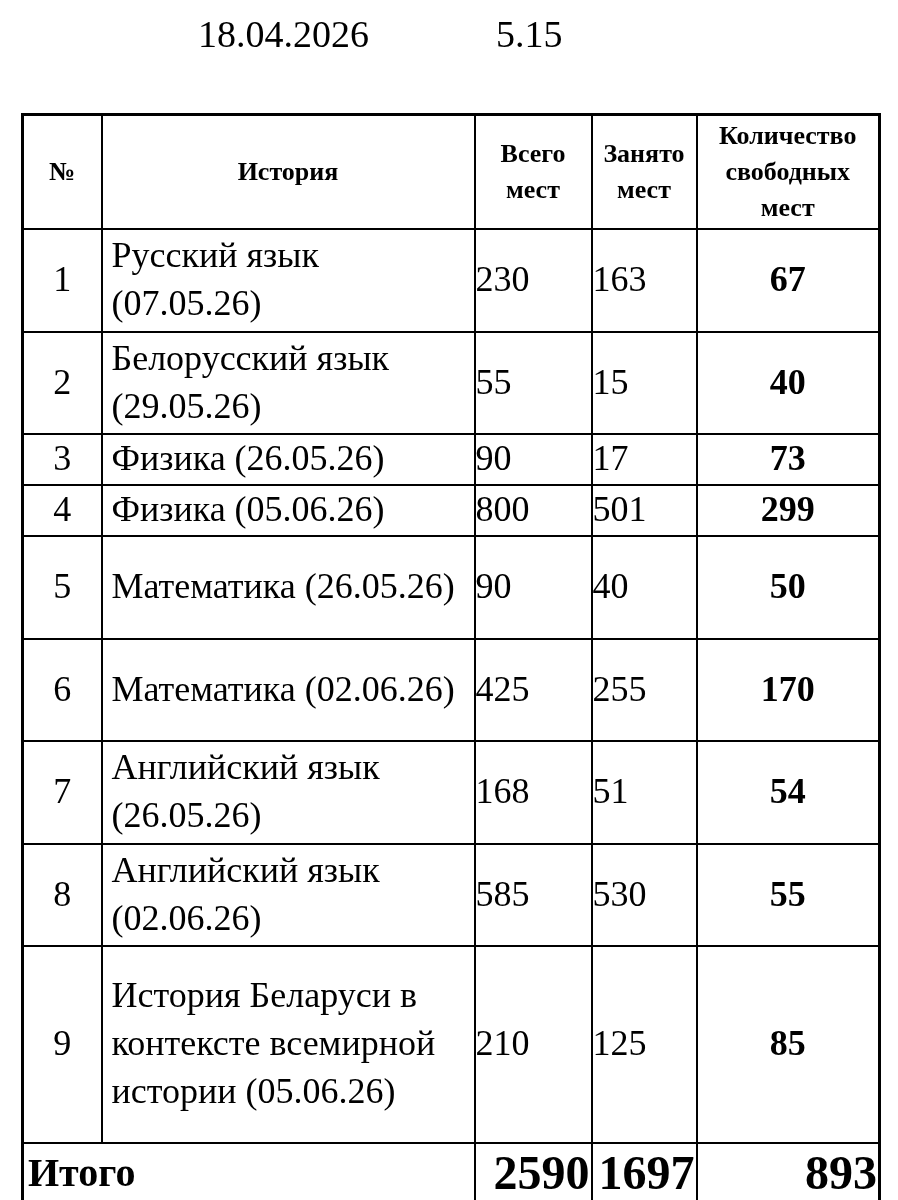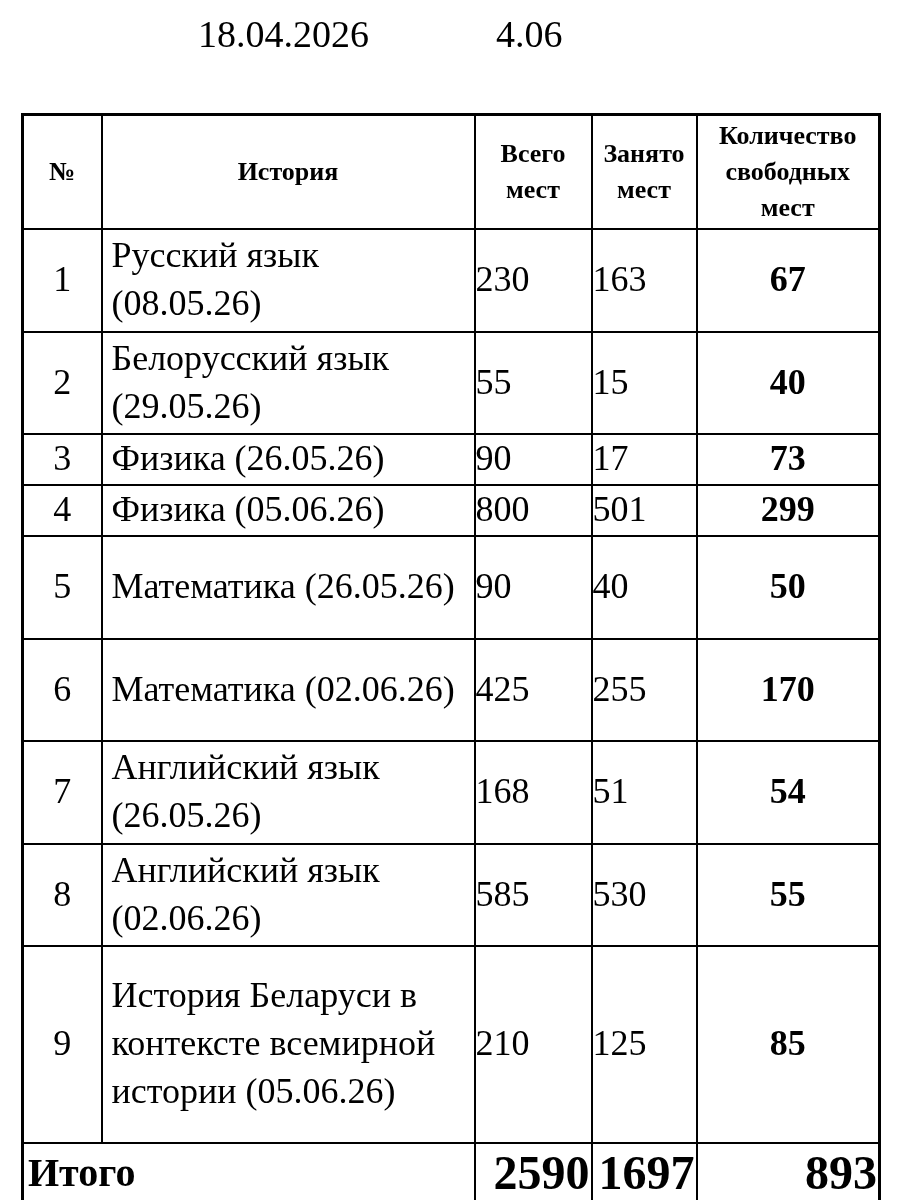--- a/index.html
+++ b/index.html
@@ -81,21 +81,21 @@
     text-align: right;
   }
 </style>
 </head>
 <body>
 
 <div class="page">
 
   <div class="topline">
     <span class="date">18.04.2026</span>
-    <span class="time">4.06</span>
+    <span class="time">5.15</span>
   </div>
 
   <table class="seats">
     <colgroup>
       <col style="width:79px">
       <col style="width:373px">
       <col style="width:117px">
       <col style="width:105px">
       <col style="width:183px">
     </colgroup>
@@ -104,21 +104,21 @@
         <th>№</th>
         <th>История</th>
         <th>Всего мест</th>
         <th>Занято мест</th>
         <th>Количество свободных мест</th>
       </tr>
     </thead>
     <tbody>
       <tr>
         <td class="c-num">1</td>
-        <td class="c-subj">Русский язык (08.05.26)</td>
+        <td class="c-subj">Русский язык (07.05.26)</td>
         <td class="c-val">230</td>
         <td class="c-val">163</td>
         <td class="c-free">67</td>
       </tr>
       <tr>
         <td class="c-num">2</td>
         <td class="c-subj">Белорусский язык (29.05.26)</td>
         <td class="c-val">55</td>
         <td class="c-val">15</td>
         <td class="c-free">40</td>

